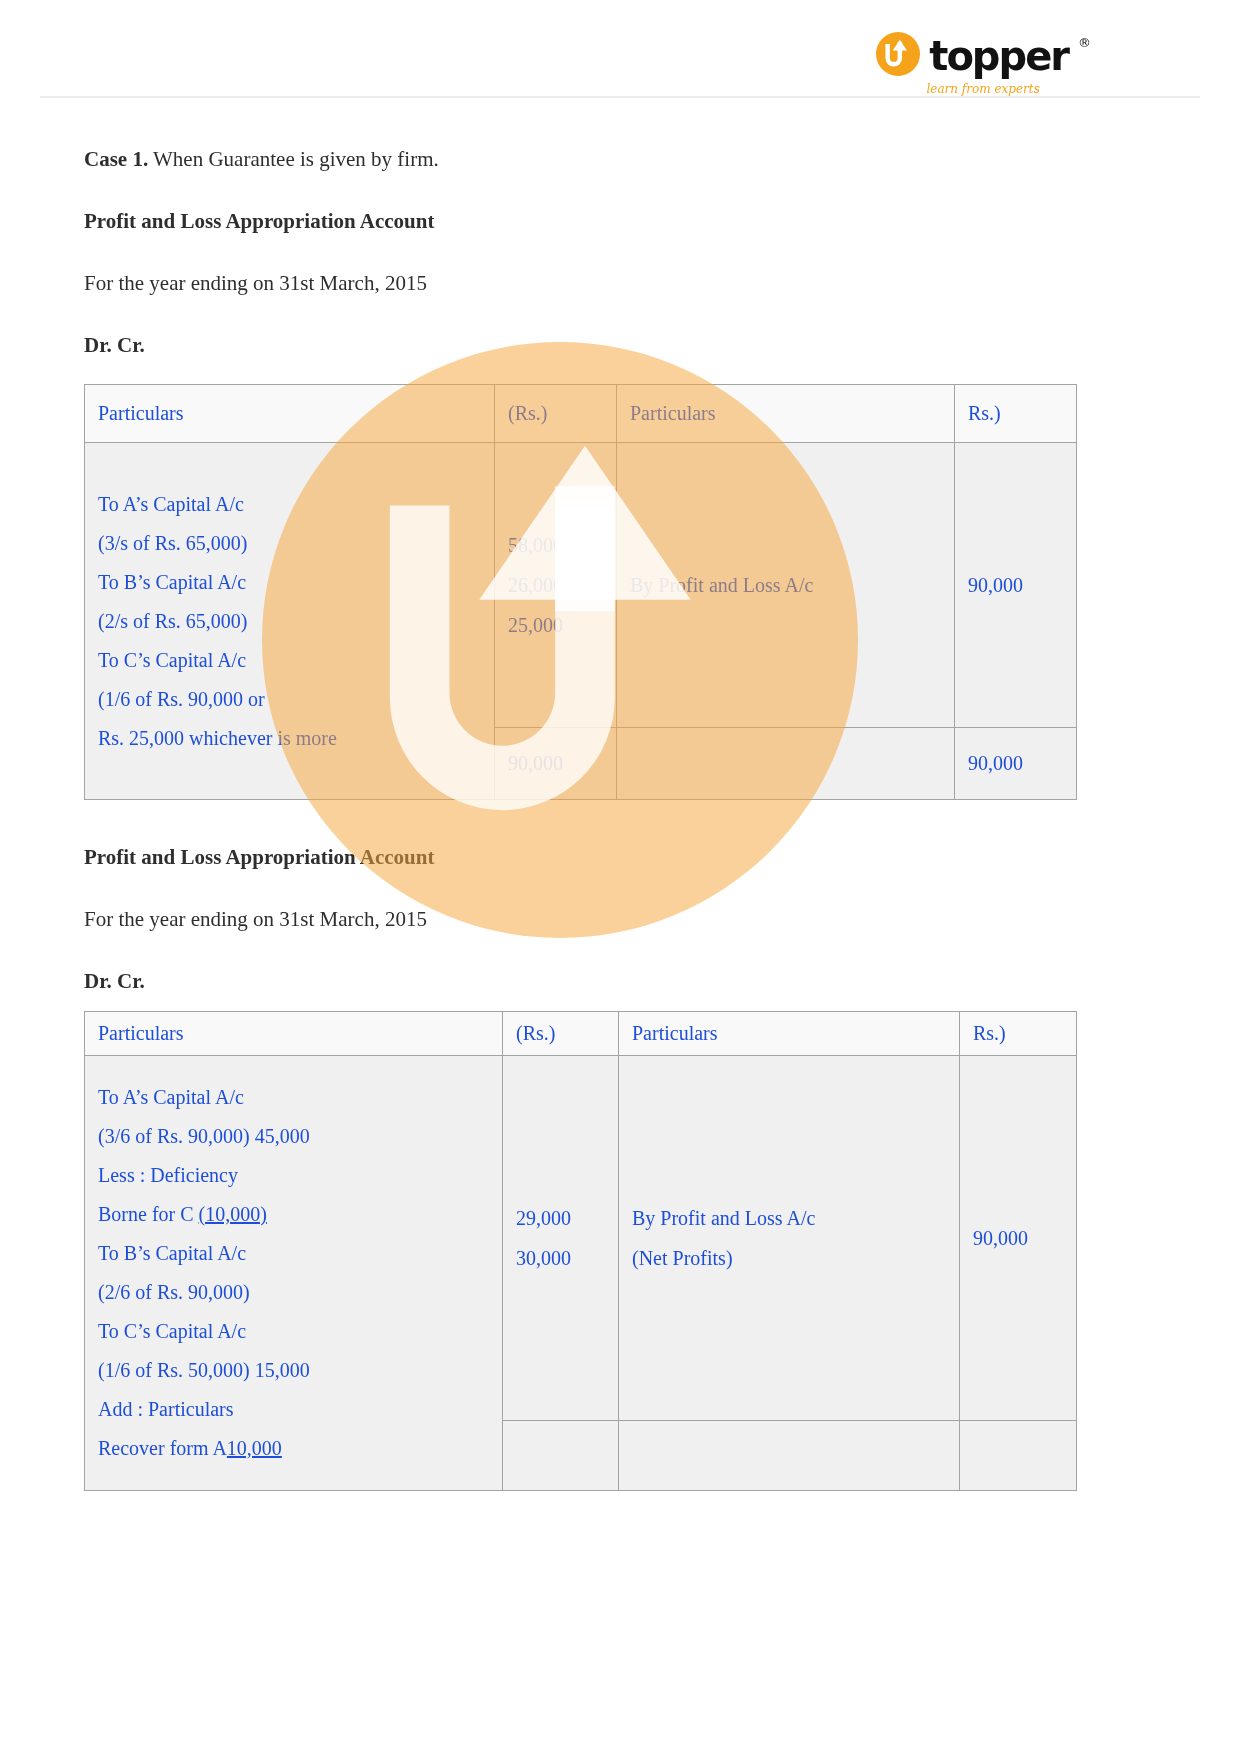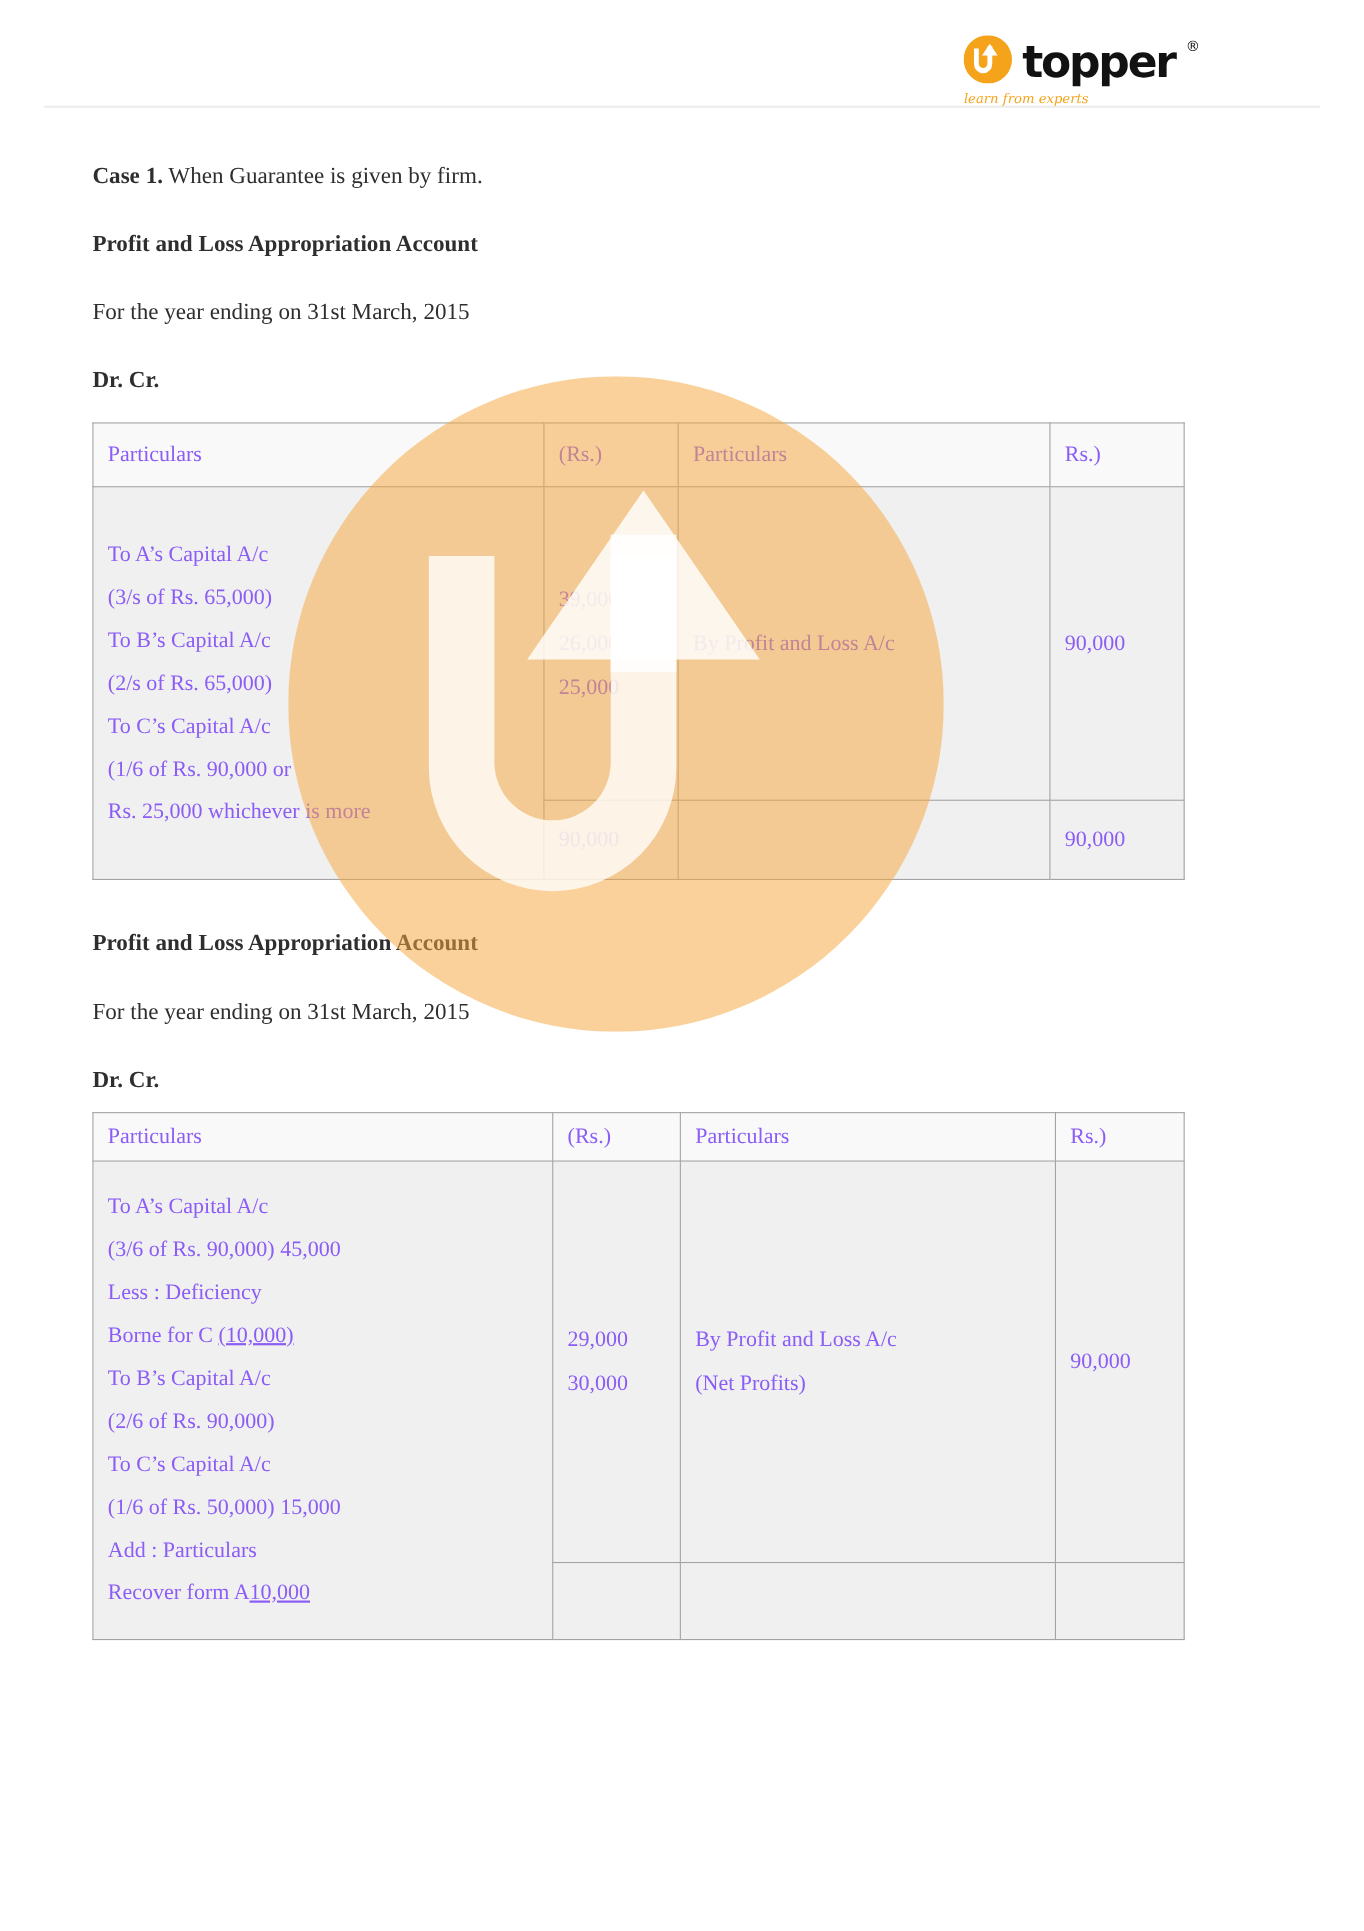--- a/index.html
+++ b/index.html
@@ -13,37 +13,37 @@
   
   .brand { position:absolute; top:32px; right:150px; z-index:2; }
   .brand-row { display:flex; align-items:center; gap:9px; }
   .brand-name {
     font-family:"DejaVu Sans", sans-serif; font-weight:bold;
     font-size:40px; letter-spacing:-2px; color:#121212; line-height:1;
   }
   .brand-reg { font-size:13px; position:relative; top:-14px; left:1px; color:#121212;
     font-family:"DejaVu Sans", sans-serif; }
   .brand-tagline {
-    text-align:left; color:#f5a31a; font-style:italic; font-size:12px;
+    text-align:center; color:#f5a31a; font-style:italic; font-size:12px;
     margin-top:2px; font-family:"DejaVu Serif", serif;
   }
   .divider { position:absolute; top:96px; left:40px; width:1160px; height:2px; background:#ededed; }
 
   
   .content { position:absolute; left:60px; top:146px; width:992px; z-index:1;margin-left:24px; }
   .para { font-size:21px; line-height:26px; margin-bottom:36px; }
   .bold { font-weight:bold; }
   .mb-drcr1 { margin-bottom:26px; }
   .mb-drcr2 { margin-bottom:17px; }
   .mb-table { margin-bottom:44px; }
 
   
   table.acct {
     border-collapse:collapse; width:992px; table-layout:fixed;
-    font-size:20px; color:#8b5cf6;border-radius:29px;
+    font-size:20px; color:#1d4ed8;border-radius:29px;
   }
   table.acct th, table.acct td {
     border:1px solid #a3a3a3; padding:0 6px 0 13px;
     text-align:left; font-weight:normal; vertical-align:middle;
   }
   tr.head-row th { background:#f9f9f9; }
   tr.body-row td, tr.total-row td, tr.stub-row td { background:#f0f0f0; }
   .t1 tr.head-row th { height:58px; }
   .t1 tr.body-row td { height:285px; }
   .t1 tr.total-row td { height:72px; }
@@ -111,21 +111,21 @@
           <td rowspan="2">
             <div class="line">To A’s Capital A/c</div>
             <div class="line">(3/s of Rs. 65,000)</div>
             <div class="line">To B’s Capital A/c</div>
             <div class="line">(2/s of Rs. 65,000)</div>
             <div class="line">To C’s Capital A/c</div>
             <div class="line">(1/6 of Rs. 90,000 or</div>
             <div class="line">Rs. 25,000 whichever is more</div>
           </td>
           <td>
-            <div class="amt-line">39,000</div>
+            <div class="amt-line">58,000</div>
             <div class="amt-line">26,000</div>
             <div class="amt-line">25,000</div>
           </td>
           <td>By Profit and Loss A/c</td>
           <td>90,000</td>
         </tr>
         <tr class="total-row">
           <td>90,000</td>
           <td></td>
           <td>90,000</td>

